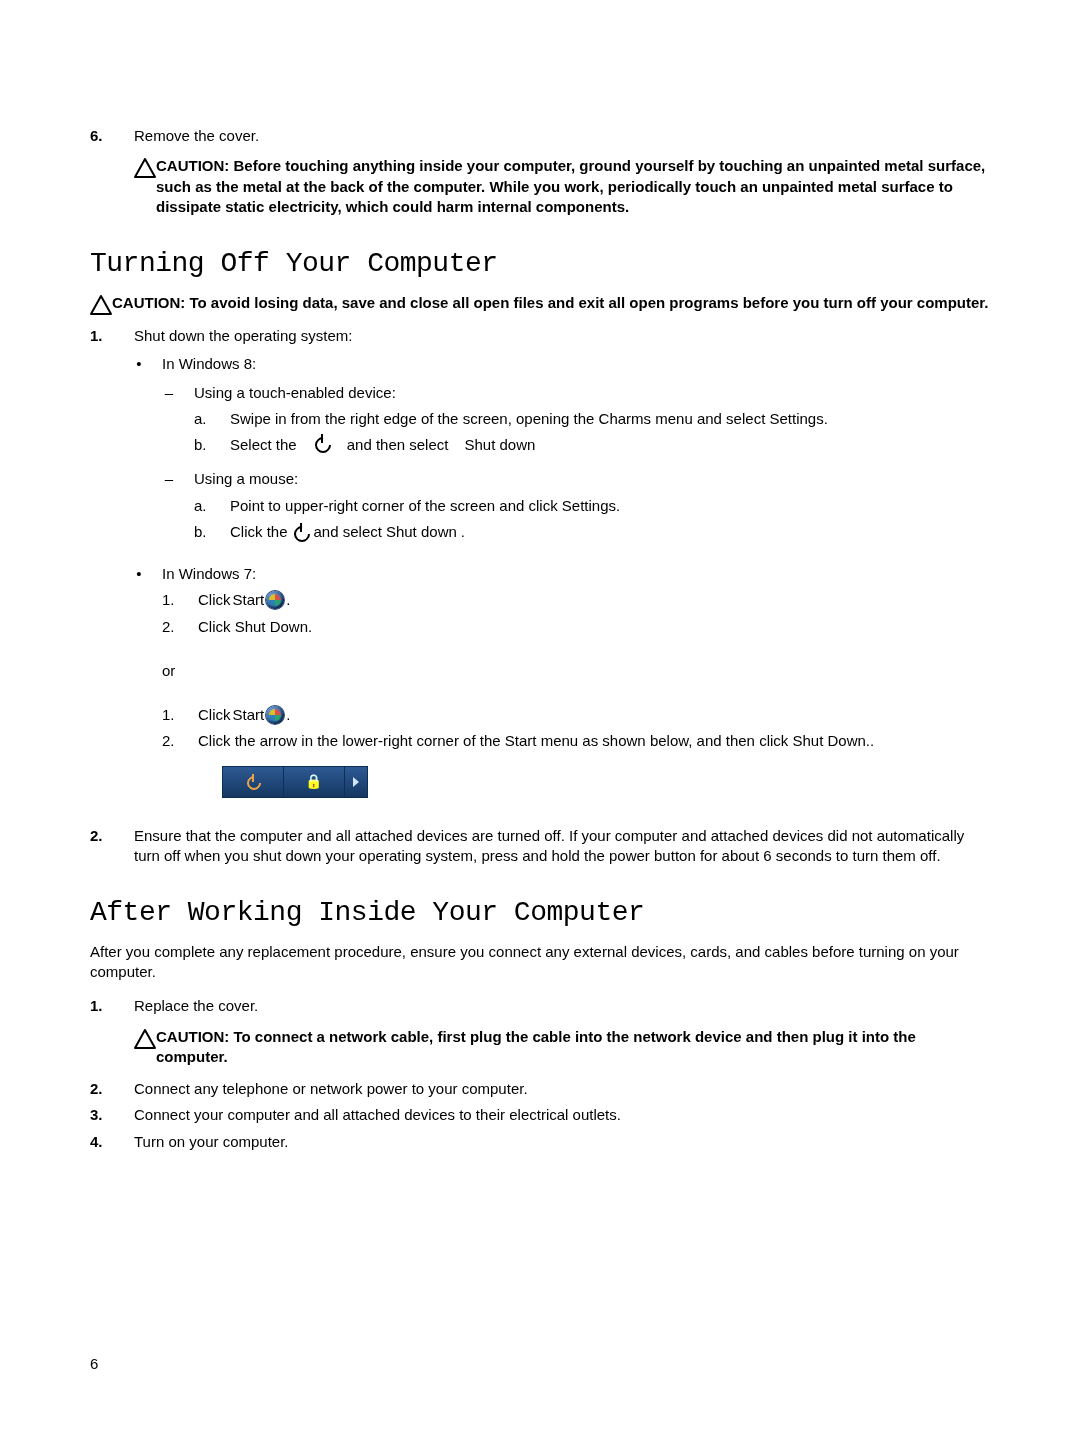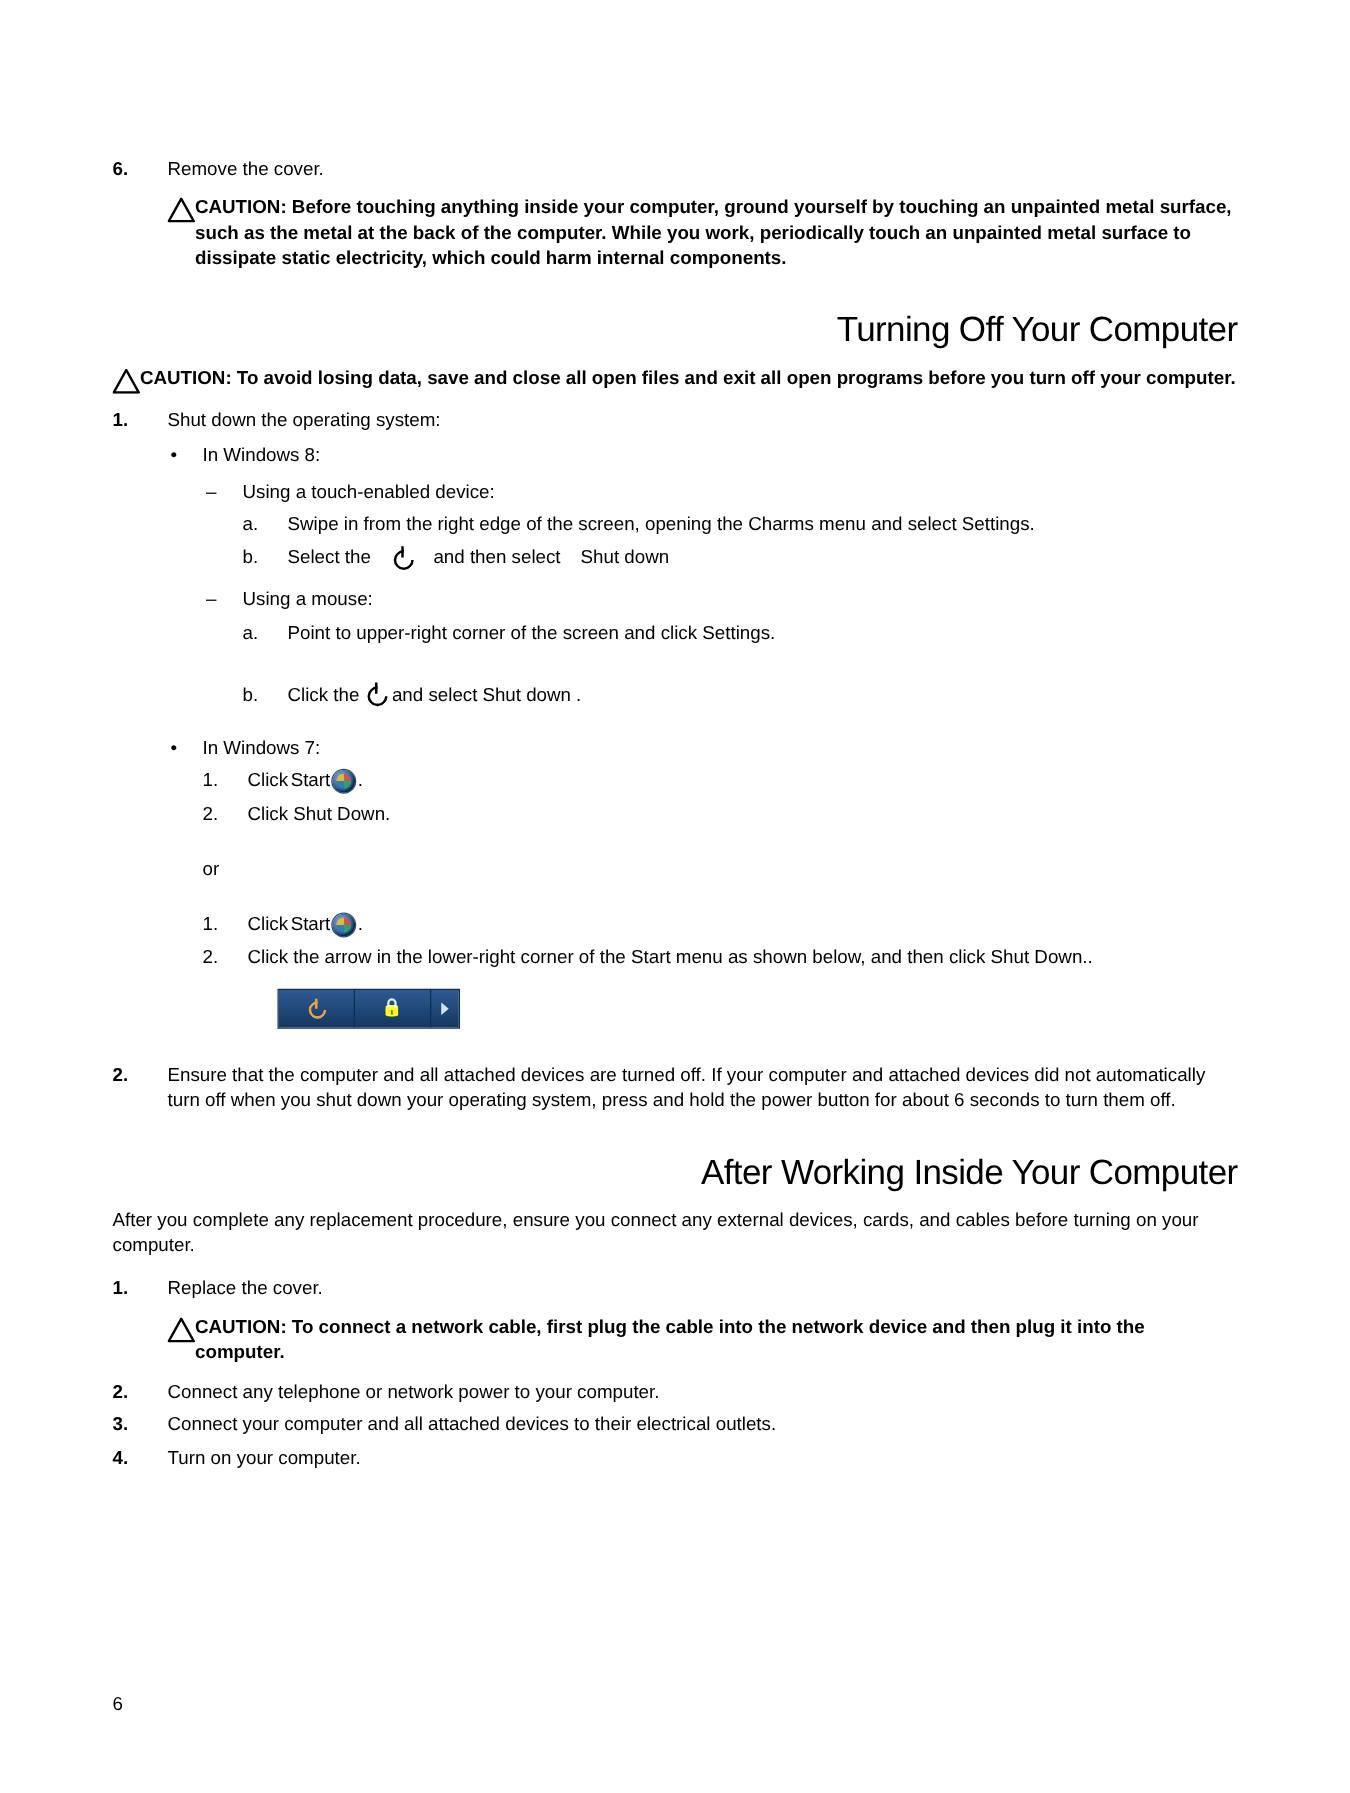--- a/index.html
+++ b/index.html
@@ -18,26 +18,25 @@
     font-size: 15px;
     line-height: 1.35;
   }
   .ol-num { display: flex; gap: 24px; margin: 6px 0; }
   .ol-num .num { width: 20px; font-weight: bold; flex: none; }
   .ol-num .body { flex: 1; }
   .caution-row { display: flex; margin: 10px 0 6px 0; }
   .caution-icon { flex: none; margin-top: 2px; }
   .caution-text { flex: 1; font-weight: bold; }
   h2.section {
-    font-family: Liberation Sans, sans-serif;
+    font-family: Liberation Mono, monospace;
     font-weight: 400;
     font-size: 28px;
     margin: 28px 0 10px 0;
     letter-spacing: -0.5px;
-    text-align: right;
   }
   .bullet-row { display: flex; gap: 18px; margin: 8px 0; }
   .bullet-dot { width: 10px; flex: none; text-align: center; }
   .dash-row { display: flex; gap: 18px; margin: 8px 0; }
   .dash { width: 14px; flex: none; text-align: center; }
   .alpha-row { display: flex; gap: 18px; margin: 6px 0; align-items: baseline; }
   .alpha { width: 18px; flex: none; }
   .sub-ol-row { display: flex; gap: 18px; margin: 6px 0; align-items: center; }
   .sub-num { width: 18px; flex: none; }
   .indent1 { margin-left: 44px; }
@@ -179,21 +178,21 @@
 
               <div class="alpha-row">
                 <div class="alpha">a.</div>
                 <div style="flex:1">
                   <span>Swipe in from the right edge of the screen, opening the Charms menu and select </span><b>Settings</b><span>.</span>
                 </div>
               </div>
 
               <div class="alpha-row">
                 <div class="alpha">b.</div>
-                <div style="flex:1; display:flex; align-items:flex-end; gap:16px;">
+                <div style="flex:1; display:flex; align-items:flex-start; gap:16px;">
                   <span>Select the </span>
                   <span class="power-inline">
                       <span class="power-circle"></span>
                     </span>
                   <span> and then select </span>
                   <b>Shut down</b>
                 </div>
               </div>
             </div>
           </div>
@@ -205,21 +204,21 @@
 
               <div class="alpha-row">
                 <div class="alpha">a.</div>
                 <div style="flex:1">
                   <span>Point to upper-right corner of the screen and click </span><b>Settings</b><span>.</span>
                 </div>
               </div>
 
               <div class="alpha-row">
                 <div class="alpha">b.</div>
-                <div style="flex:1; display:flex; align-items:flex-start; gap:4px;margin-top:24px;">
+                <div style="flex:1; display:flex; align-items:flex-end; gap:4px;">
                   <span>Click the </span>
                   <span class="power-inline">
                       <span class="power-circle"></span>
                     </span>
                   <span> and select </span>
                   <b>Shut down</b>
                     <span>.</span>
                 </div>
               </div>
             </div>

